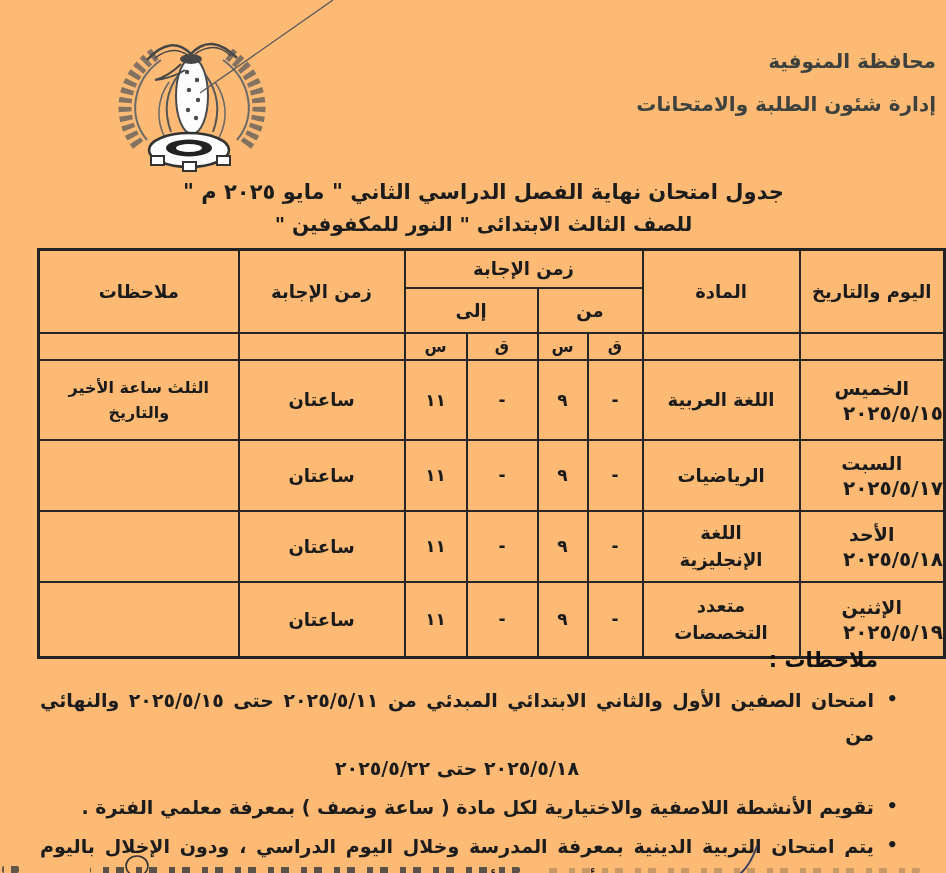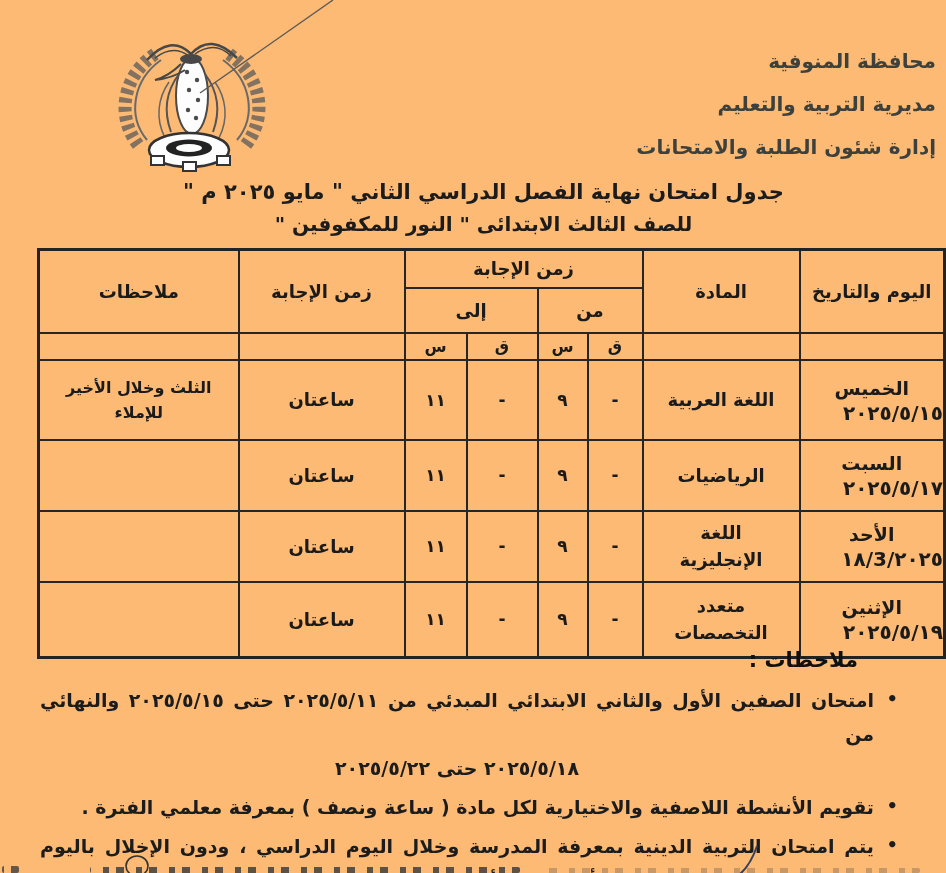--- a/index.html
+++ b/index.html
@@ -50,21 +50,21 @@
   .date { display:block; font-size:20px; line-height:23px;margin-left:48px; }
   .subj { font-size:18px; line-height:27px; }
   .v-top { vertical-align:top; padding-top:8px; }
   .wrap-narrow { display:inline-block; max-width:108px; }
   .dur  { font-size:18px; }
   .notecell { font-size:16px; line-height:25px; }
   .notewrap { display:inline-block; max-width:152px; }
 
   
   .notes-heading {
-    position:absolute; top:648px; right:88px;
+    position:absolute; top:648px; right:68px;
     font-size:21px; font-weight:bold; color:#101010;
   }
   .bullets {
     position:absolute; top:683px; right:44px; width:862px;
     font-weight:bold; color:#1c1c1c; font-size:19px; line-height:34px;
   }
   .bullet { position:relative; padding-right:28px; margin-bottom:5px; }
   .bullet .dot { position:absolute; right:4px; top:-1px; font-size:18px; }
   .line-justify { text-align:justify; text-align-last:justify; }
   .line-center  { text-align:center; }
@@ -115,21 +115,20 @@
     <ellipse cx="86" cy="126" rx="40" ry="17" fill="#fdfdfd" stroke="#333" stroke-width="2.5"></ellipse>
     <ellipse cx="86" cy="124" rx="23" ry="8.5" fill="#222"></ellipse>
     <ellipse cx="86" cy="124" rx="13" ry="4" fill="#fdfdfd"></ellipse>
     <rect x="48" y="132" width="13" height="9" fill="#fdfdfd" stroke="#333" stroke-width="2"></rect>
     <rect x="80" y="138" width="13" height="9" fill="#fdfdfd" stroke="#333" stroke-width="2"></rect>
     <rect x="114" y="132" width="13" height="9" fill="#fdfdfd" stroke="#333" stroke-width="2"></rect>
   </svg>
 
   <div class="org-header">
     <div>محافظة المنوفية</div>
-    <div>مديرية التربية والتعليم</div>
     <div>إدارة شئون الطلبة والامتحانات</div>
   </div>
 
   <div class="title">
     <div class="t1">جدول امتحان نهاية الفصل الدراسي الثاني " مايو ٢٠٢٥ م "</div>
     <div class="t2">للصف الثالث الابتدائى " النور للمكفوفين "</div>
   </div>
 
   <table class="exam-table" dir="rtl">
     <colgroup>
@@ -169,41 +168,41 @@
         <td>
           <span class="day">الخميس</span>
           <span class="date">٢٠٢٥/٥/١٥</span>
         </td>
         <td class="subj v-top">اللغة العربية</td>
         <td class="num">-</td>
         <td class="num">٩</td>
         <td class="num">-</td>
         <td class="num">١١</td>
         <td class="dur">ساعتان</td>
-        <td class="notecell"><span class="notewrap">الثلث وخلال الأخير للإملاء</span></td>
+        <td class="notecell"><span class="notewrap">الثلث ساعة الأخير والتاريخ</span></td>
       </tr>
 
       <tr class="r2">
         <td>
           <span class="day">السبت</span>
           <span class="date">٢٠٢٥/٥/١٧</span>
         </td>
         <td class="subj">الرياضيات</td>
         <td class="num">-</td>
         <td class="num">٩</td>
         <td class="num">-</td>
         <td class="num">١١</td>
         <td class="dur">ساعتان</td>
         <td class="notecell"></td>
       </tr>
 
       <tr class="r3">
         <td>
           <span class="day">الأحد</span>
-          <span class="date">٢٠٢٥/3/١٨</span>
+          <span class="date">٢٠٢٥/٥/١٨</span>
         </td>
         <td class="subj"><span class="wrap-narrow">اللغة الإنجليزية</span></td>
         <td class="num">-</td>
         <td class="num">٩</td>
         <td class="num">-</td>
         <td class="num">١١</td>
         <td class="dur">ساعتان</td>
         <td class="notecell"></td>
       </tr>
 

